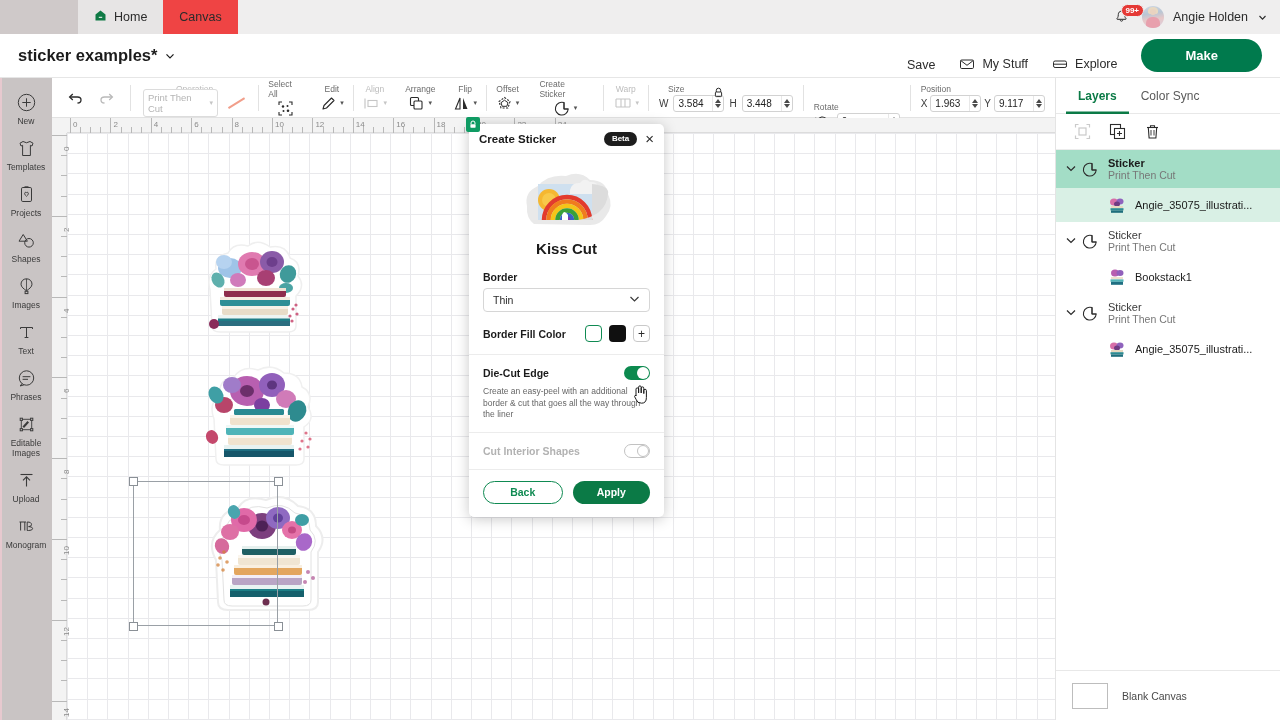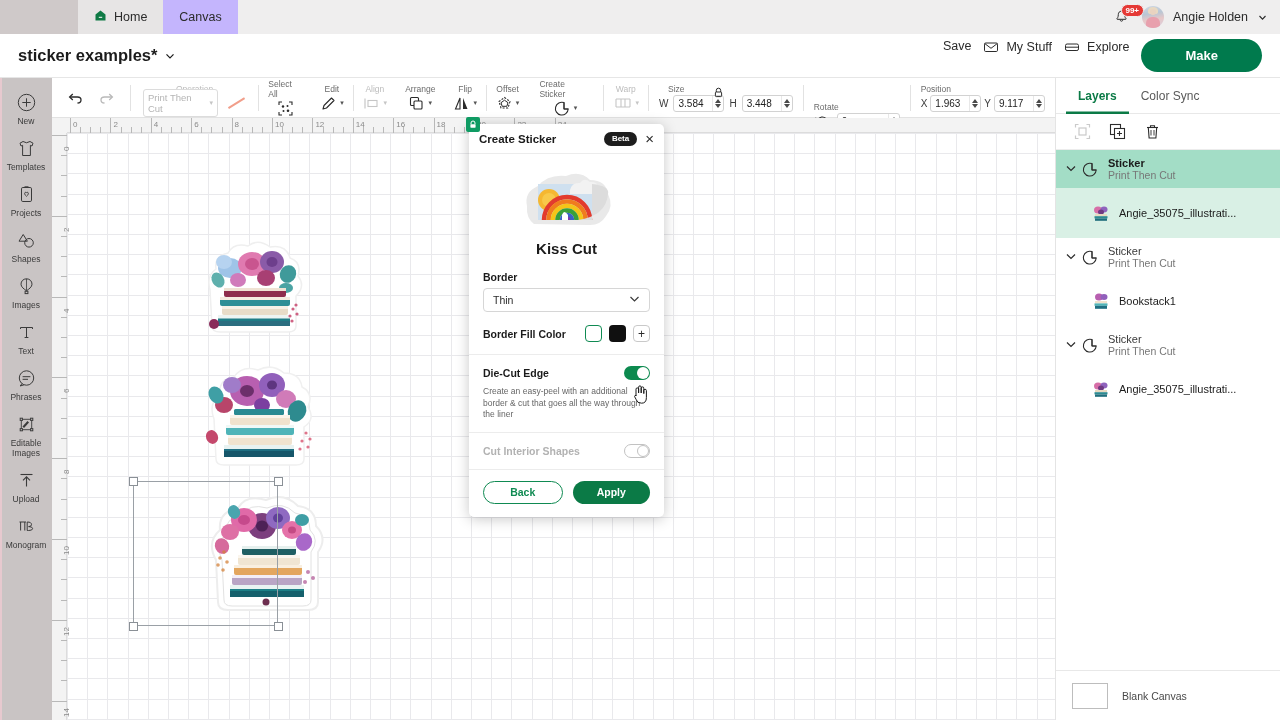--- a/index.html
+++ b/index.html
@@ -17,21 +17,21 @@
     position: absolute; top: 0; left: 0; width: 1280px; height: 34px;
     background: #efeeee;
     display: flex; align-items: flex-end;
   }
   .tabbar-left-pad { width: 78px; height: 34px; background:#cfc9c9; }
   .tab {
     height: 34px; display: flex; align-items: center; gap: 7px;
     padding: 0 16px; font-size: 12.5px; color: #2b2b2b;
     background: #e7e5e5; cursor: pointer;
   }
-  .tab.active { background: #c4b5fd; }
+  .tab.active { background: #ef4444; }
   .tab .homeglyph { display:block; }
   .tabbar-rest { flex: 1; height: 34px; background: #efeeee; }
   .tabbar-right {
     position:absolute; right: 0; top: 0; height: 34px;
     display: flex; align-items: center; gap: 9px; padding-right: 12px;
     background: transparent;
   }
   .bell-wrap { position: relative; width: 20px; height: 20px; }
   .badge99 {
     position: absolute; top: -3px; left: 8px;
@@ -53,21 +53,21 @@
   .projbar {
     position: absolute; top: 34px; left: 0; width: 1280px; height: 44px;
     background: #fff; display: flex; align-items: center;
     border-bottom: 1px solid #e6e6e6;
   }
   .projtitle {
     margin-left: 18px; font-size: 16.5px; font-weight: bold; color: #1b1b1b;
     display: flex; align-items: center; gap: 7px; cursor: pointer;
   }
   .projbar-right {
-    margin-left: auto; display: flex; align-items: flex-start; gap: 12px; padding-right: 18px;
+    margin-left: auto; display: flex; align-items: flex-end; gap: 24px; padding-right: 18px;
   }
   .pb-item { font-size: 12.5px; color: #2b2b2b; display: flex; align-items: center; gap: 7px; cursor: pointer; }
   .make-btn {
     background: #007a4d; color: #fff; font-size: 13px; font-weight: bold;
     border: none; border-radius: 20px; padding: 9px 44px; cursor: pointer;
   }
 
   
   .rail {
     position: absolute; top: 78px; left: 0; width: 52px; height: 642px;
@@ -246,21 +246,21 @@
   .layer-row {
     height: 38px; display: flex; align-items: center; padding-left: 10px; cursor: pointer;
   }
   .layer-row.sel { background: #a3ddc6; }
   .layer-chev { width: 16px; font-size: 9px; color: #333; }
   .layer-ico { width: 26px; display: flex; align-items: center; }
   .layer-txt { display: flex; flex-direction: column; line-height: 12.5px; }
   .layer-name { font-size: 11px; font-weight: bold; color: #1b1b1b; }
   .layer-sub { font-size: 10.5px; color: #777; }
   .child-row {
-    height: 50px; display: flex; align-items: center; padding-left: 36px; gap: 9px; cursor: pointer;
+    height: 34px; display: flex; align-items: center; padding-left: 52px; gap: 9px; cursor: pointer;
   }
   .child-row.selbg { background: #d9f0e5; }
   .child-name { font-size: 11px; color: #1b1b1b; }
   .thumb { width: 18px; height: 18px; flex: none; position: relative; }
 
   .rfoot {
     position: absolute; bottom: 0; left: 0; width: 225px; height: 50px;
     border-top: 1px solid #e8e8e8; display: flex; align-items: center; gap: 14px; padding-left: 16px;
   }
   .blank-thumb { width: 36px; height: 26px; border: 1px solid #bdbdbd; background: #fff; }

